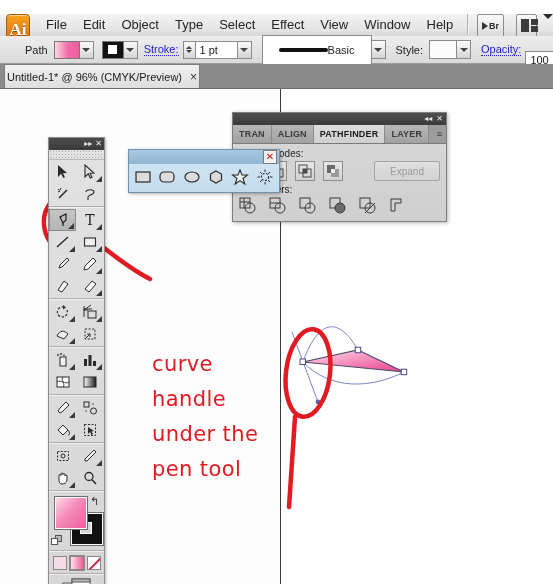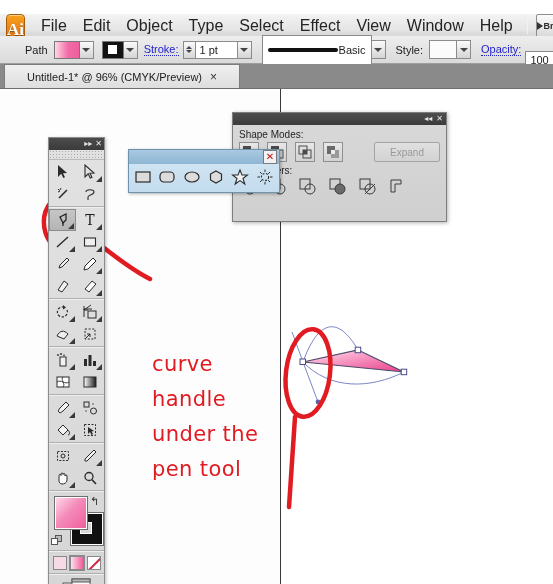--- a/index.html
+++ b/index.html
@@ -34,21 +34,21 @@
     border-radius: 4px;
     background: linear-gradient(to bottom, #f7a21c 0%, #e8821a 50%, #d96b10 100%);
     border: 1px solid #a85c08;
     box-shadow: inset 0 1px 0 rgba(255,255,255,.5);
     color: #fff; font-weight: bold; font-size: 17px;
     font-family: "Liberation Serif", serif;
     display: flex; align-items: center; justify-content: center;
     text-shadow: 0 1px 1px rgba(0,0,0,.45);
   }
   .menu-item {
-    padding: 3px 8px; font-size: 16px; color: #242424;
+    padding: 3px 8px; font-size: 13px; color: #242424;
     cursor: default; white-space: nowrap;
   }
   .menu-sep {
     width: 1px; height: 20px; background: #b4b4b4;
     margin: 0 6px; border-right: 1px solid #f2f2f2;
   }
   .br-btn {
     width: 34px; height: 22px; margin-left: 2px;
     border: 1px solid #8d8d8d; border-radius: 2px;
     background: linear-gradient(to bottom,#fbfbfb,#d8d8d8);
@@ -112,40 +112,40 @@
   .stepper .up {width:0;height:0;border-left:3px solid transparent;border-right:3px solid transparent;border-bottom:3px solid #444;margin-bottom:1px;}
   .stepper .dn {width:0;height:0;border-left:3px solid transparent;border-right:3px solid transparent;border-top:3px solid #444;}
   .field {
     height:18px; border:1px solid #8b8b8b; border-left:none; background:#fff;
     box-sizing:border-box; display:flex;align-items:center;
     padding:0 4px; font-size:11px;
   }
   .brushbox {
     width:110px;height:30px;border:1px solid #8b8b8b;background:#fff;
     box-sizing:border-box;display:flex;align-items:center;justify-content:space-between;
-    padding:0 5px;
+    padding:0 16px;
   }
   .brushline { width:70px;height:4px;background:#111;border-radius:2px;}
   .stylebox {
     width:28px;height:19px;border:1px solid #8b8b8b;background:#fbfbfb;box-sizing:border-box;
   }
 
   
   .tabbar {
     position:absolute;left:0;top:64px;width:553px;height:25px;
     background:#8a8a8a;
     border-bottom:1px solid #6e6e6e;
     box-sizing:border-box;
   }
   .doctab {
     position:absolute;left:4px;top:0;height:24px;
     background: linear-gradient(to bottom,#f0f0f0,#dedede);
     border:1px solid #7c7c7c; border-bottom:none;
     box-sizing:border-box;
-    display:flex;align-items:center;padding:0 22px;
+    display:flex;align-items:center;padding:0 2px;
     font-size:11px;color:#1b1b1b;
   }
   .tab-close { margin-left:8px;font-size:12px;color:#333;line-height:1;}
 
   
   .workspace {
     position:absolute;left:0;top:89px;width:553px;height:495px;
     background:#ffffff;
     overflow:hidden;
   }
@@ -704,20 +704,27 @@
           </svg>
         </div>
       </div>
     </div>
 
     <div class="pfpanel" style="top:23px;">
       <div class="pf-titlebar">
         <span>◂◂</span>
         <span>✕</span>
       </div>
+      <div class="pf-tabs">
+        <div class="pf-tab">TRAN</div>
+        <div class="pf-tab">ALIGN</div>
+        <div class="pf-tab active">PATHFINDER</div>
+        <div class="pf-tab">LAYER</div>
+        <div class="pf-menu">≡</div>
+      </div>
       <div class="pf-body">
         <div class="pf-lbl">Shape Modes:</div>
         <div class="pf-btnrow">
           <div class="pf-btn">
             <svg width="14" height="14" viewBox="0 0 14 14">
                 <rect x="1" y="1" width="8" height="8" fill="#4a4a4a"></rect>
                 <rect x="5" y="5" width="8" height="8" fill="#4a4a4a" stroke="#fff" stroke-width="1"></rect>
               </svg>
           </div>
           <div class="pf-btn">

